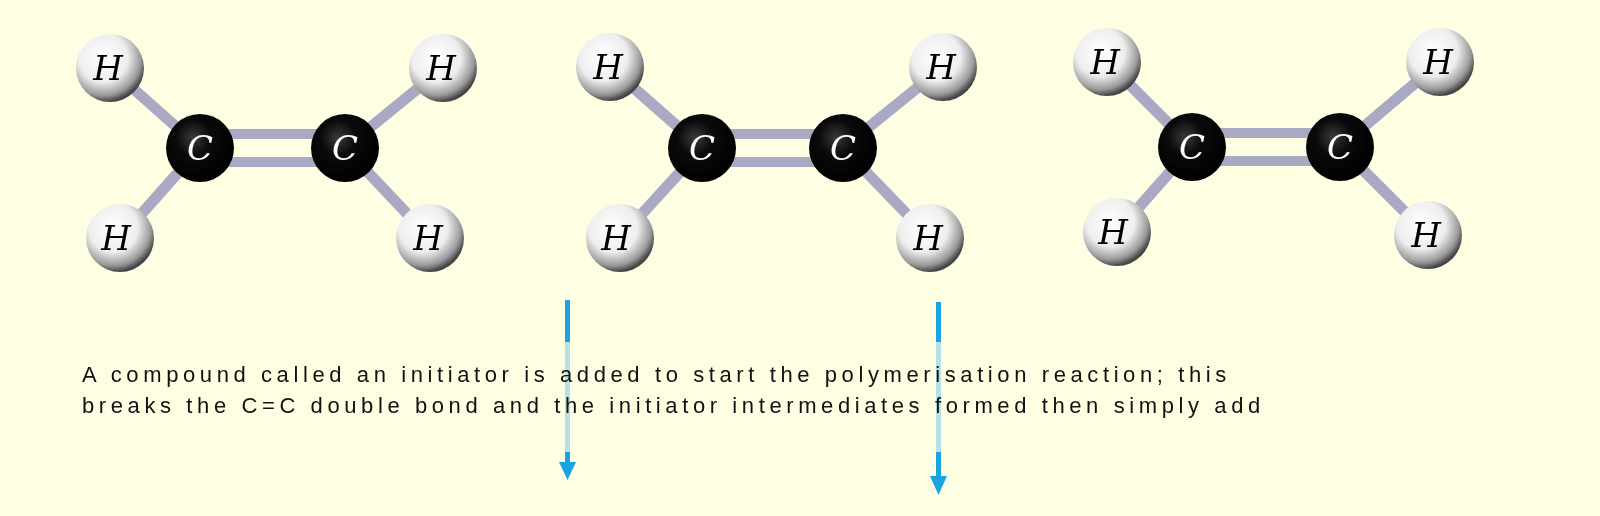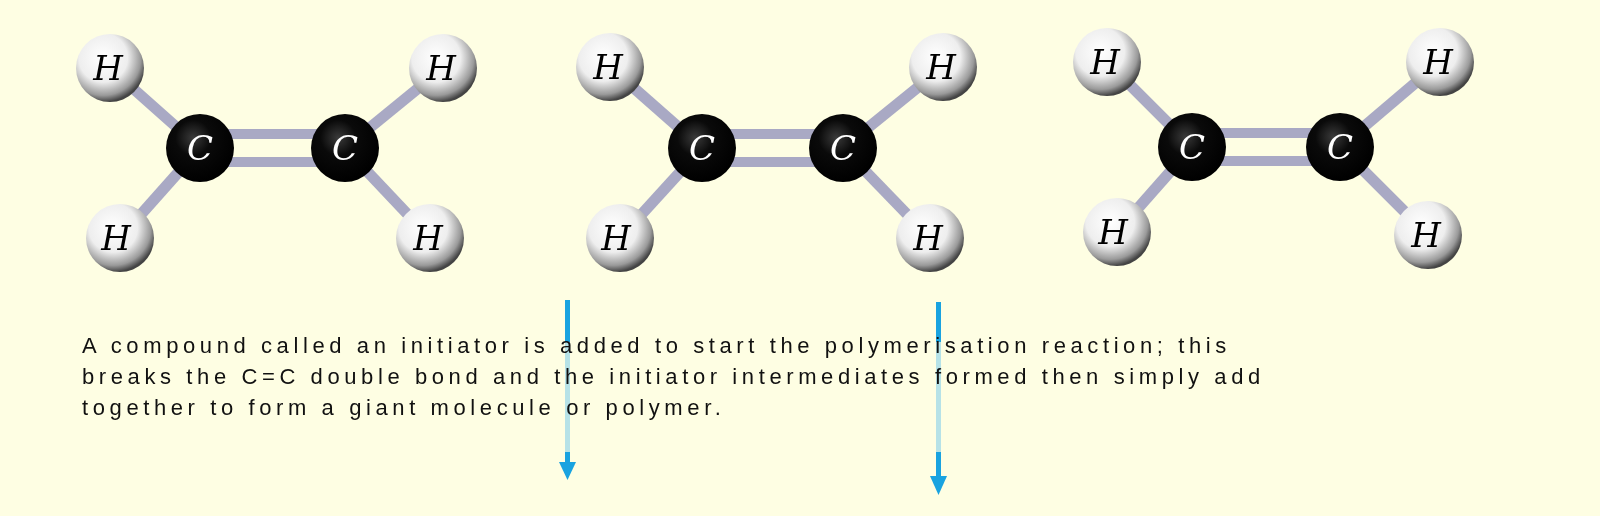--- a/index.html
+++ b/index.html
@@ -1,19 +1,19 @@
 <!DOCTYPE html>
 <html><head>
 <meta charset="utf-8">
 <style>
   html, body { margin:0; padding:0; }
   body { width:1600px; height:516px; background:#fefee3; position:relative; overflow:hidden; font-family:"Liberation Sans", sans-serif; }
   svg.scene { position:absolute; left:0; top:0; }
   .atom-label { font-family:"DejaVu Serif", serif; font-style:italic; }
-  .caption { position:absolute; left:82px; top:330px; width:1440px; font-size:22px; letter-spacing:4.6px; line-height:31px; color:#111; font-family:"Liberation Sans", sans-serif; z-index:1; }
+  .caption { position:absolute; left:82px; top:359px; width:1440px; font-size:22px; letter-spacing:4.6px; line-height:31px; color:#111; font-family:"Liberation Sans", sans-serif; z-index:1; }
   .caption p { margin:0; white-space:nowrap; }
 </style>
 </head>
 <body>
 
 <svg class="scene" width="1600" height="516">
   <defs>
     <radialGradient id="hgrad" cx="40%" cy="35%" r="65%">
       <stop offset="0%" stop-color="#ffffff"></stop>
       <stop offset="55%" stop-color="#eeeeee"></stop>
@@ -105,14 +105,13 @@
     <rect x="936" y="302" width="5" height="40" fill="#19a3e0"></rect>
     <rect x="936" y="342" width="5" height="110" fill="#a9dde8" opacity="0.85"></rect>
     <rect x="936" y="452" width="5" height="26" fill="#19a3e0"></rect>
     <polygon points="930,476 947,476 938.5,495" fill="#19a3e0"></polygon>
   </g>
 </svg>
 
 <div class="caption">
   <p>A compound called an initiator is added to start the polymerisation reaction; this</p>
   <p>breaks the C=C double bond and the initiator intermediates formed then simply add</p>
-  <p>together to form a giant molecule or polymer.</p>
 </div>
 
 </body></html>

